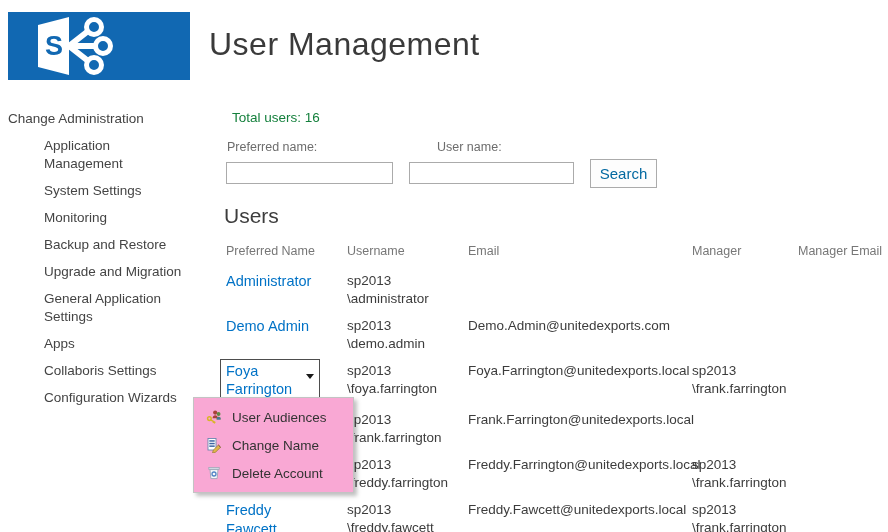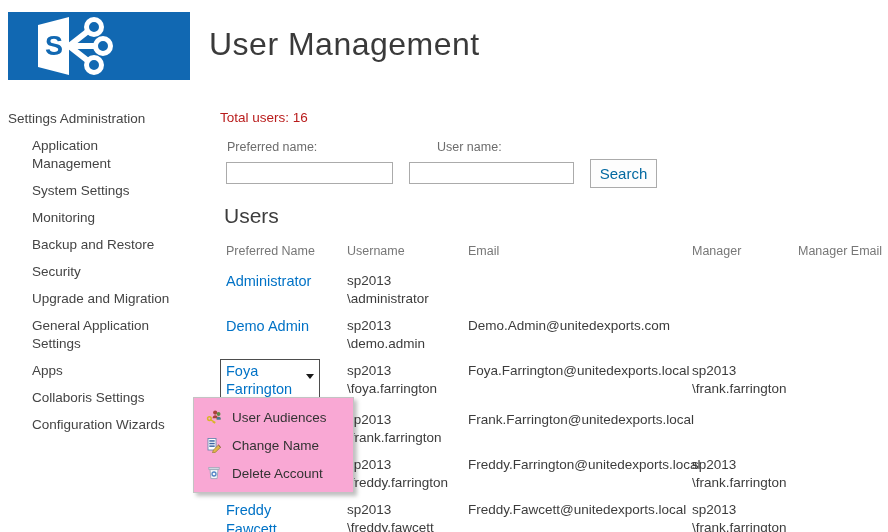--- a/index.html
+++ b/index.html
@@ -10,23 +10,23 @@
   }
   .abs{position:absolute;}
   
   .logo{left:8px;top:12px;width:182px;height:68px;background:#1168b2;}
   
   .page-title{left:209px;top:26px;font-size:32px;font-weight:100;color:#3a3a3a;letter-spacing:.5px;}
   
   .sidebar{left:8px;top:110px;width:185px;}
   .side-item{display:block;margin:0 0 9px 0;font-size:13.5px;line-height:18px;
     color:#444;text-decoration:none;white-space:pre-line;cursor:pointer;}
-  .side-item.sub{margin-left:24px;width:146px;}
-  
-  .total-users{left:220px;top:110px;font-size:13.5px;color:#b91c1c;}
+  .side-item.sub{margin-left:36px;width:146px;}
+  
+  .total-users{left:232px;top:110px;font-size:13.5px;color:#15803d;}
   .field-label{font-size:12.5px;color:#6d6d6d;}
   .lbl1{left:227px;top:140px;} .lbl2{left:409px;top:140px;margin-left:28px;}
   .txt{border:1px solid #ababab;height:22px;box-sizing:border-box;font-size:13px;
     font-family:"Liberation Sans",sans-serif;padding:0 4px;outline:none;}
   .in1{left:226px;top:162px;width:167px;} .in2{left:409px;top:162px;width:165px;}
   .search-btn{left:590px;top:159px;width:67px;height:29px;background:#fdfdfd;
     border:1px solid #ababab;font-size:15px;color:#0369a1;font-family:"Liberation Sans",sans-serif;cursor:pointer;}
   
   .users-heading{left:224px;top:204px;font-size:21px;color:#3d3d3d;font-weight:normal;}
   table.users{position:absolute;left:226px;top:244px;border-collapse:collapse;table-layout:fixed;width:662px;}
@@ -63,27 +63,26 @@
       <circle cx="86" cy="15" r="7.5"></circle>
       <circle cx="95" cy="34" r="7.5"></circle>
       <circle cx="86" cy="53" r="7.5"></circle>
     </g>
   </svg>
 </div>
 
 <h1 class="abs page-title" style="margin:0;">User Management</h1>
 
 <nav class="abs sidebar">
-  <a class="side-item">Settings Administration</a>
+  <a class="side-item">Change Administration</a>
   <a class="side-item sub">Application
 Management</a>
   <a class="side-item sub">System Settings</a>
   <a class="side-item sub">Monitoring</a>
   <a class="side-item sub">Backup and Restore</a>
-  <a class="side-item sub">Security</a>
   <a class="side-item sub">Upgrade and Migration</a>
   <a class="side-item sub">General Application
 Settings</a>
   <a class="side-item sub">Apps</a>
   <a class="side-item sub">Collaboris Settings</a>
   <a class="side-item sub">Configuration Wizards</a>
 </nav>
 
 <div class="abs total-users">Total users: 16</div>
 <label class="abs field-label lbl1">Preferred name:</label>

